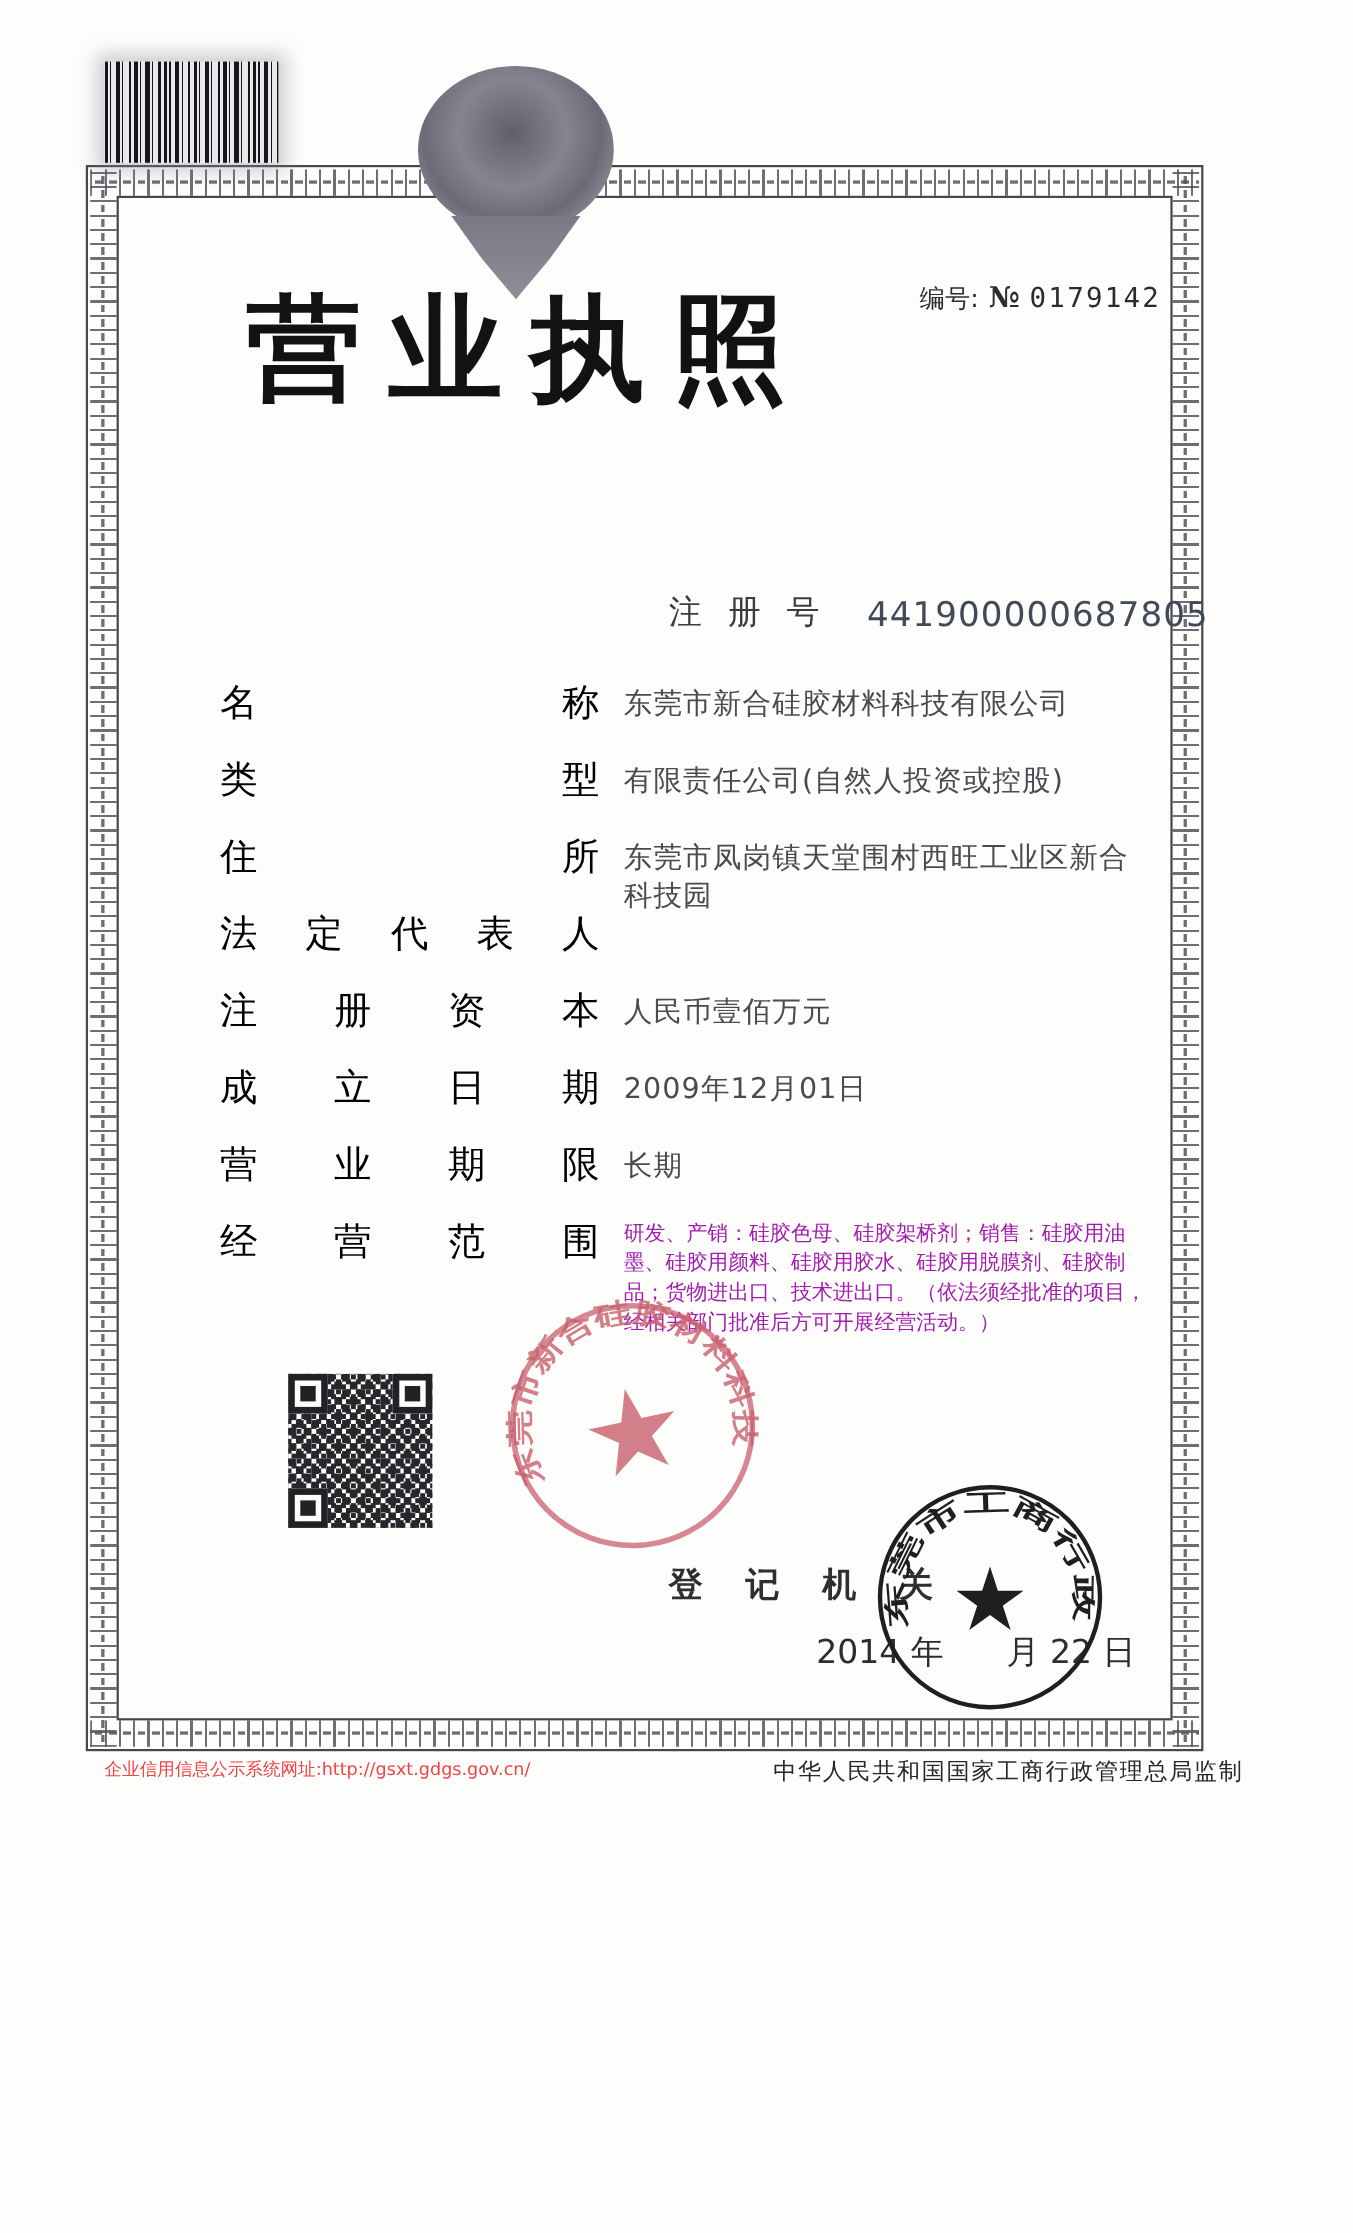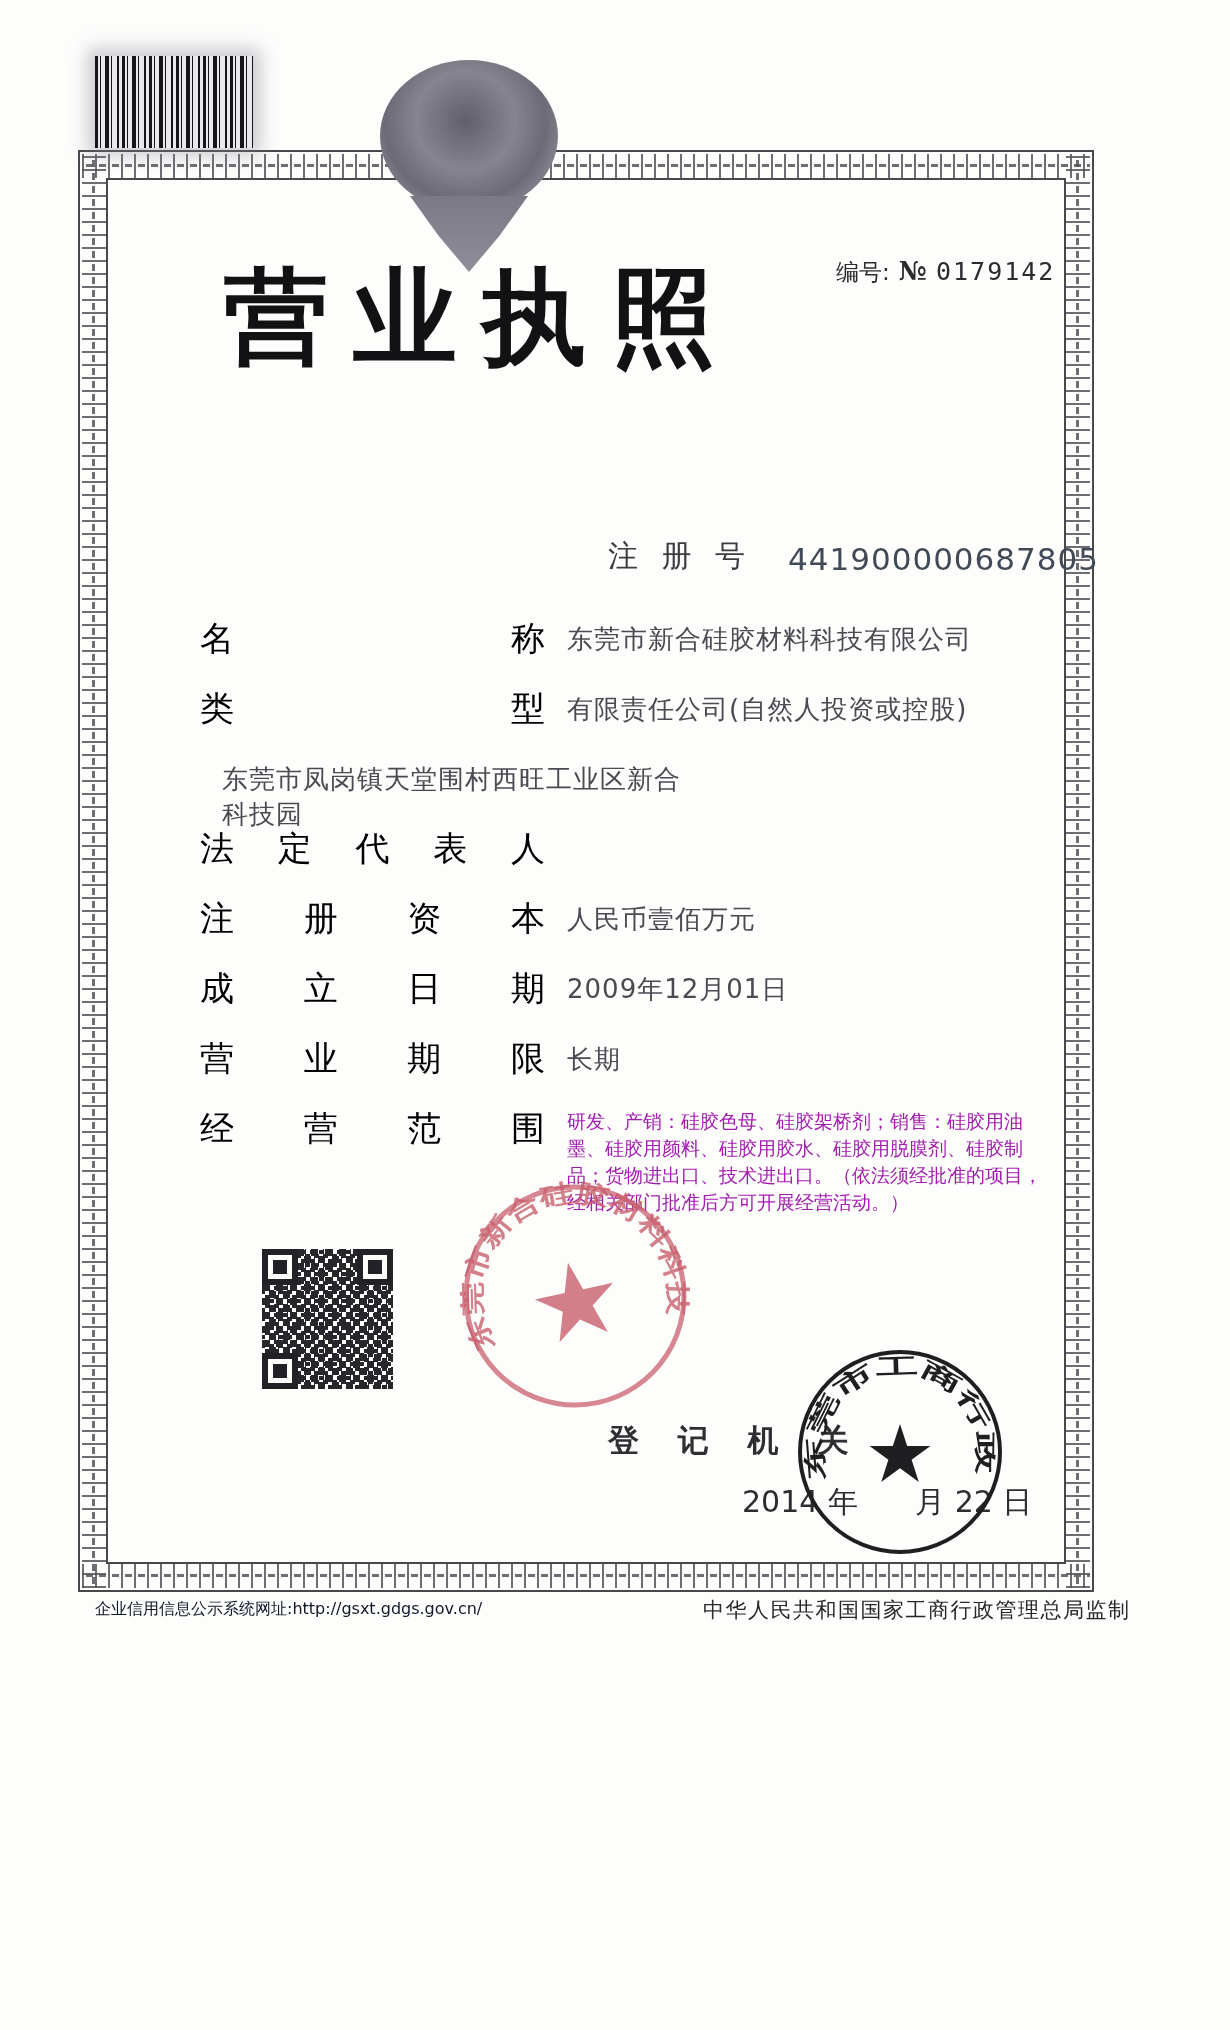--- a/index.html
+++ b/index.html
@@ -70,21 +70,21 @@
   .fvalue{margin-left:22px;width:478px;font-size:26px;color:#4a4b52;padding-top:6px;
           letter-spacing:1px;}
   .row-scope .fvalue{font-size:19px;line-height:27px;padding-top:2px;color:#a21caf;
           letter-spacing:0;}
 
   .registrar{position:absolute;left:608px;top:1420px;z-index:2;font-size:31px;
              letter-spacing:14px;color:#2e2e33;font-weight:700;white-space:nowrap;}
   .issue-date{position:absolute;left:742px;top:1482px;z-index:2;font-size:30px;
               color:#2d2d31;white-space:pre;}
 
-  .footer-left{position:absolute;left:95px;top:1599px;font-size:16px;color:#0f172a;z-index:2;}
+  .footer-left{position:absolute;left:95px;top:1599px;font-size:16px;color:#ef4444;z-index:2;}
   .footer-right{position:absolute;left:703px;top:1596px;font-size:21px;letter-spacing:1.5px;
                 color:#27272c;z-index:2;}
 
   
   .qr{position:absolute;left:262px;top:1249px;width:131px;height:140px;z-index:3;
     background:
       repeating-conic-gradient(#27272b 0% 25%,transparent 0% 50%) 0 0 / 14px 14px,
       repeating-conic-gradient(#27272b 0% 25%,transparent 0% 50%) 3px 5px / 9px 9px;}
   .finder{position:absolute;width:24px;height:24px;border:6px solid #222226;background:#fdfdfc;}
   .finder::after{content:"";position:absolute;left:5px;top:5px;width:14px;height:14px;background:#222226;}
@@ -131,20 +131,21 @@
   <div class="fields">
     <div class="row">
       <div class="flabel">名 称</div>
       <div class="fvalue">东莞市新合硅胶材料科技有限公司</div>
     </div>
     <div class="row">
       <div class="flabel">类 型</div>
       <div class="fvalue">有限责任公司(自然人投资或控股)</div>
     </div>
     <div class="row">
+      <div class="flabel">住 所</div>
       <div class="fvalue">东莞市凤岗镇天堂围村西旺工业区新合科技园</div>
     </div>
     <div class="row">
       <div class="flabel">法 定 代 表 人</div>
     </div>
     <div class="row">
       <div class="flabel">注 册 资 本</div>
       <div class="fvalue">人民币壹佰万元</div>
     </div>
     <div class="row">

